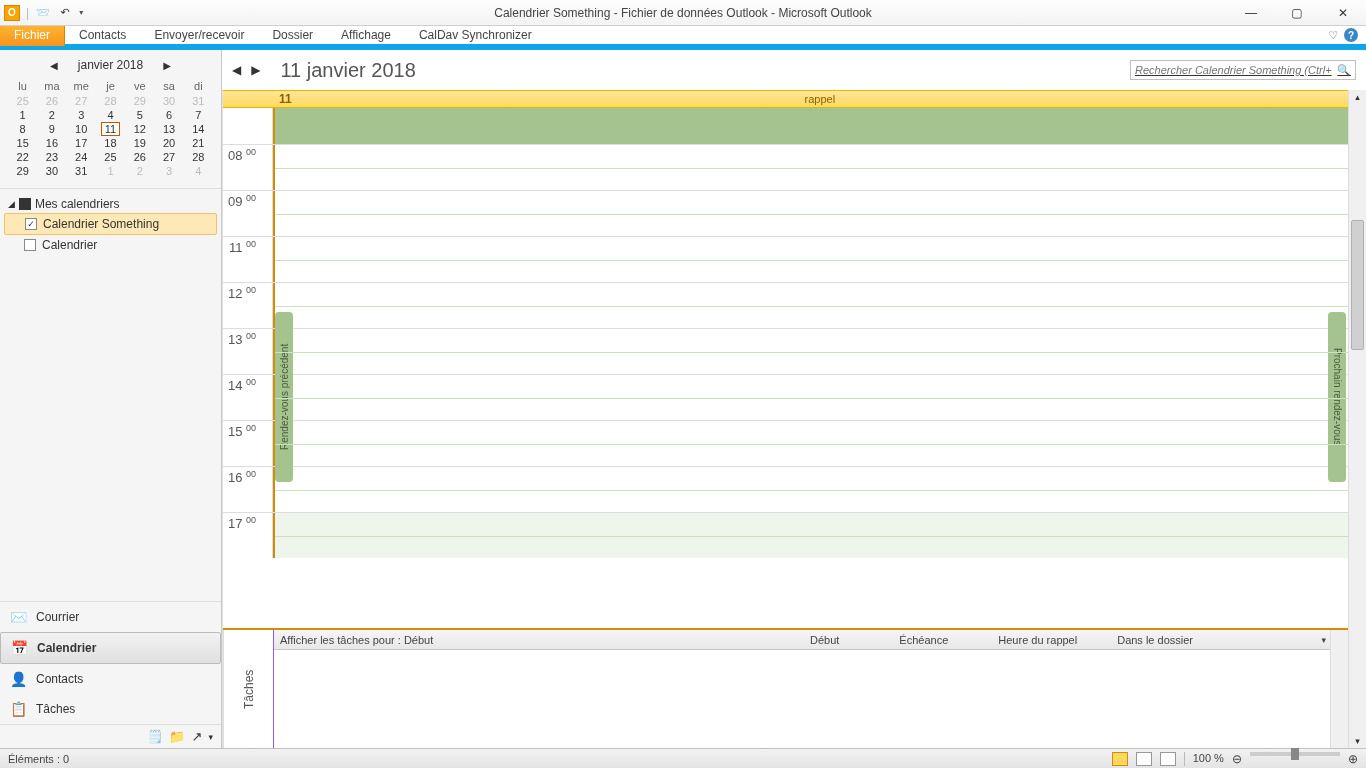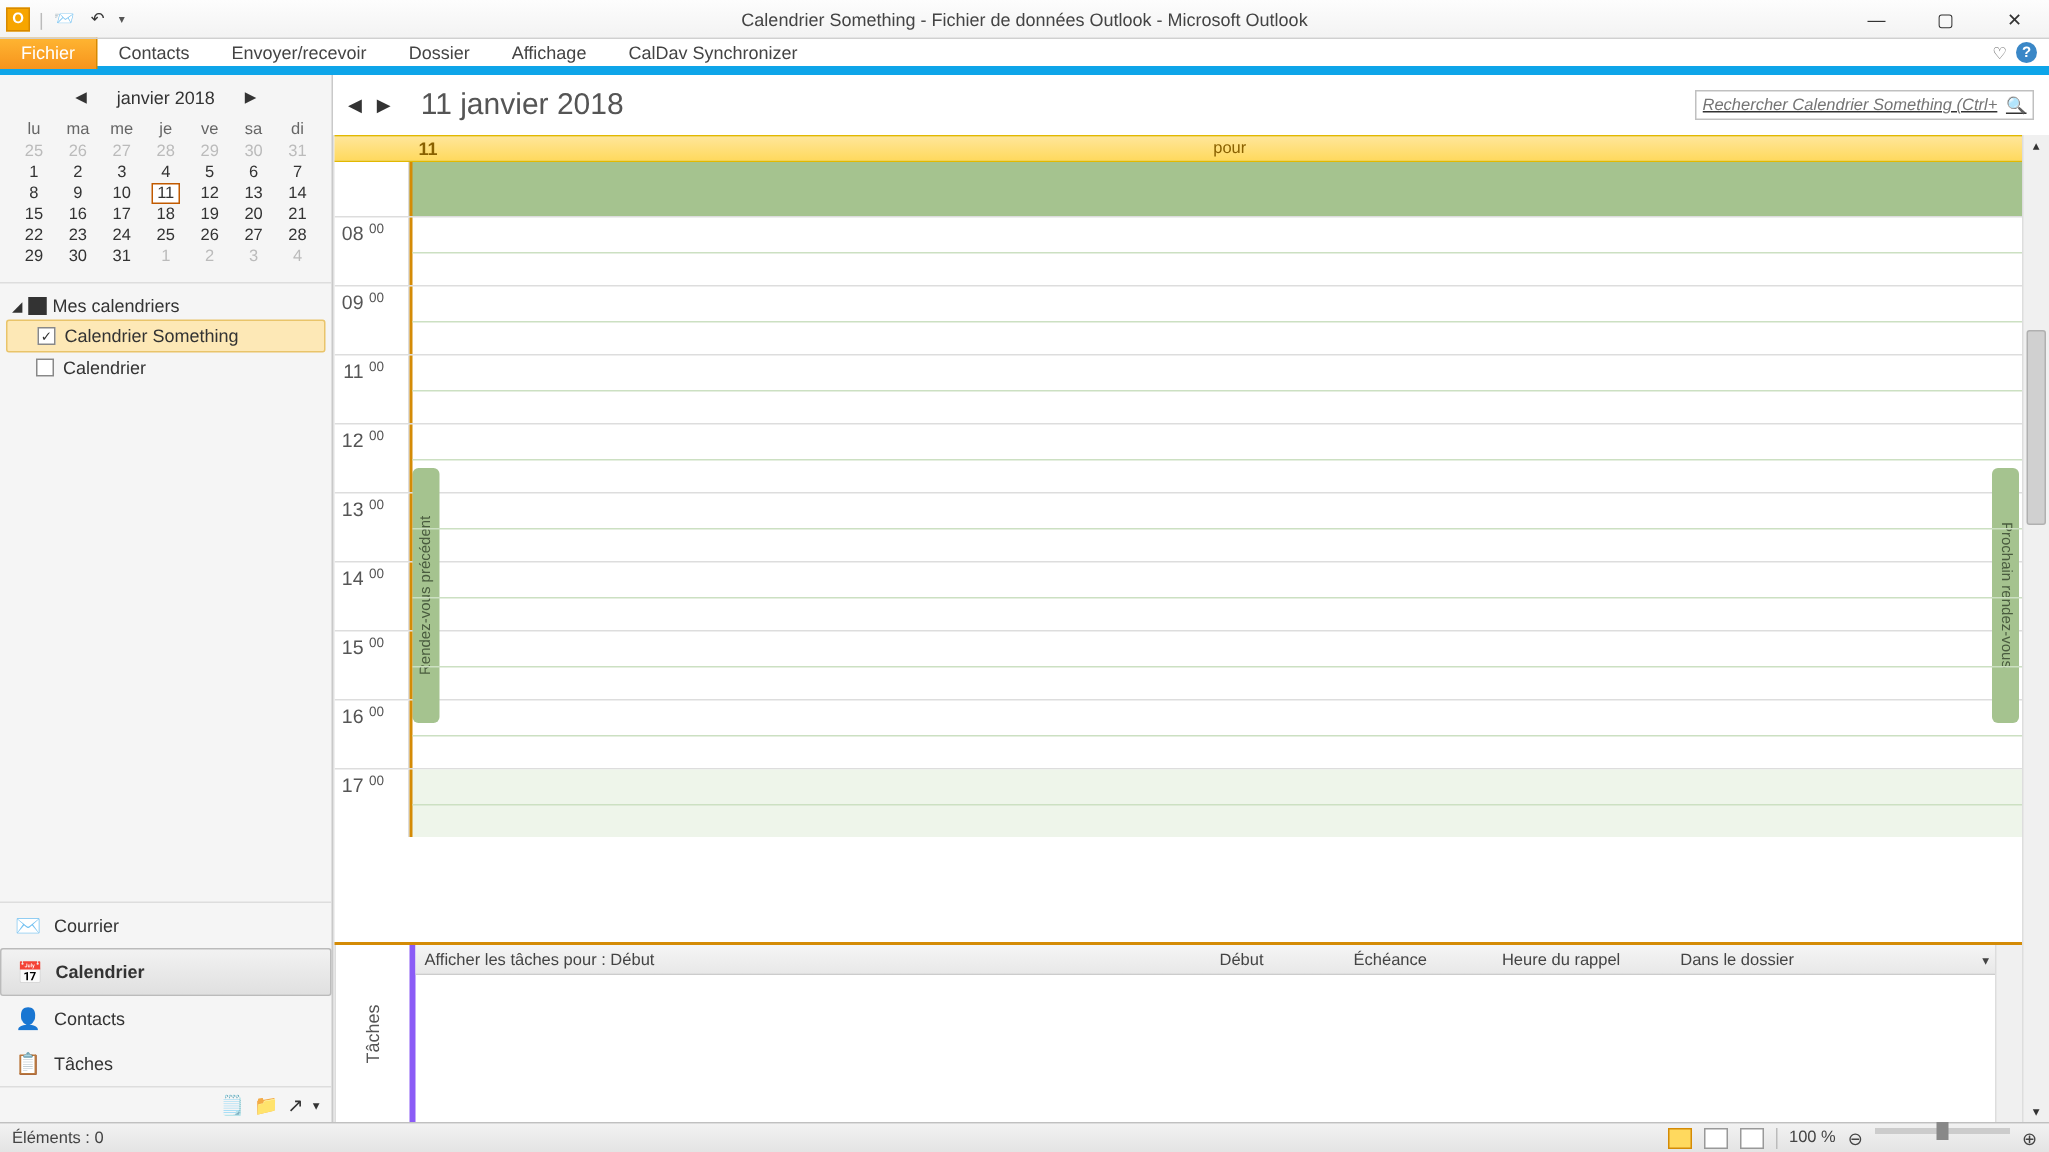--- a/index.html
+++ b/index.html
@@ -329,21 +329,21 @@
   border-right: 1px solid #ddd;
   display: flex;
   align-items: center;
   justify-content: center;
   writing-mode: vertical-rl;
   transform: rotate(180deg);
   color: #555;
 }
 .tasks-body {
   flex: 1;
-  border-left: 4px solid #8b5cf6;
+  border-left: 1px solid #8b5cf6;
   display: flex;
   flex-direction: column;
 }
 .tasks-header {
   height: 20px;
   background: linear-gradient(#f5f5f5, #e8e8e8);
   border-bottom: 1px solid #ccc;
   display: flex;
   align-items: center;
   font-size: 11px;
@@ -551,21 +551,21 @@
       <div class="searchbox">
         <input placeholder="Rechercher Calendrier Something (Ctrl+" style="">
         <span class="mag">🔍</span>
       </div>
     </div>
 
     <div class="daywrap">
       <div class="daycontent">
         <div class="daybanner">
           <span class="daynum">11</span>
-          <span class="dayname">pour</span>
+          <span class="dayname">rappel</span>
         </div>
         <div class="allday">
           <div class="gut"></div>
           <div class="body"></div>
         </div>
         <div class="timegrid" id="timegrid">
           <div class="appttab left">
               <span>Rendez-vous précédent</span>
             </div>
           <div class="appttab right">

